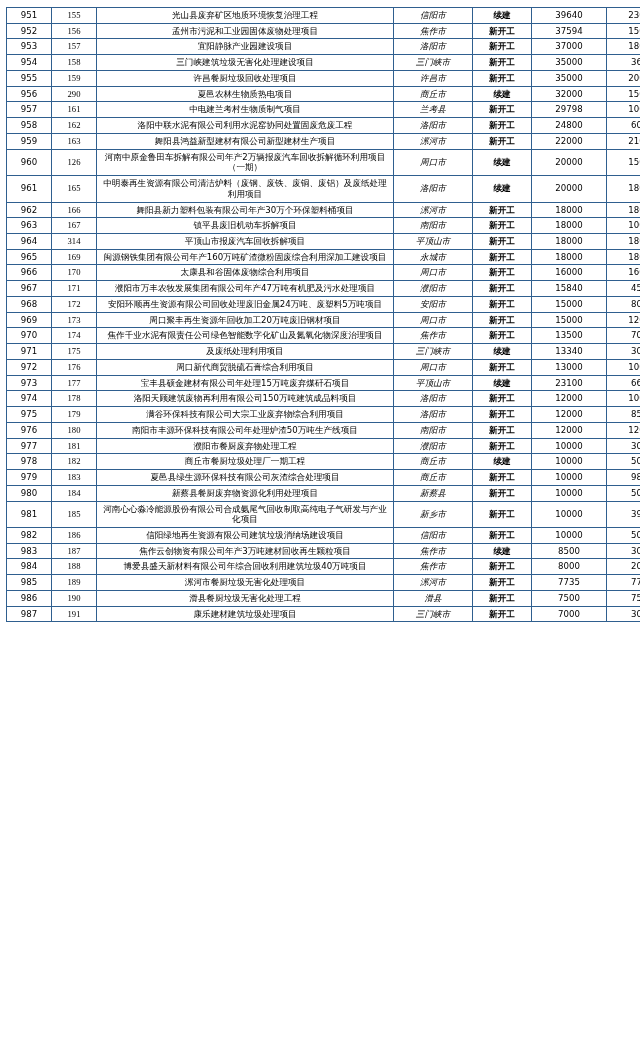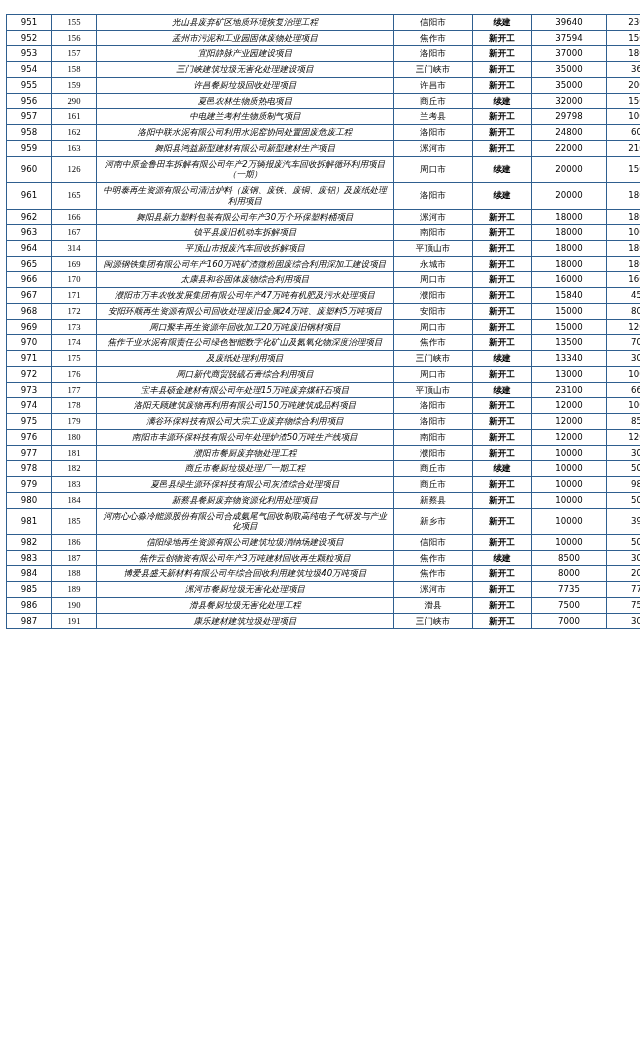--- a/index.html
+++ b/index.html
@@ -11,46 +11,46 @@
     width: 640px;
     height: 1056px;
     font-family: "DejaVu Sans", "Liberation Sans", sans-serif;
     color: #000000;
     overflow: hidden;
   }
   .sheet {
     width: 640px;
     height: 1056px;
     box-sizing: border-box;
-    padding: 14px 8px 2px 6px;
+    padding: 7px 8px 2px 6px;
   }
   table.project-table {
     width: 626px;
     border-collapse: collapse;
     table-layout: fixed;
   }
   table.project-table td {
     border: 1px solid #2f5f8f;
     padding: 2px 3px;
     font-size: 8.6px;
     line-height: 1.25;
     text-align: center;
     vertical-align: middle;
     color: #000;
     word-break: break-all;
   }
   td.c-no       { width: 38px; }
   td.c-seq      { width: 38px; font-family: Liberation Serif, serif; }
   td.c-name     { width: 290px; }
-  td.c-city     { width: 72px; }
+  td.c-city     { width: 72px; font-style: italic; }
   td.c-status   { width: 52px; font-weight: bold; }
   td.c-total    { width: 68px; }
   td.c-amount   { width: 64px; }
 
-  td.c-name { text-align: center; padding: 2px 6px; font-style: italic; }
+  td.c-name { text-align: center; padding: 2px 6px; }
   td.c-total, td.c-amount { text-align: right; padding-right: 8px; }
 </style>
 </head>
 <body>
 
 <div class="sheet">
   <table class="project-table">
     <tbody>
         <tr>
           <td class="c-no">951</td>

